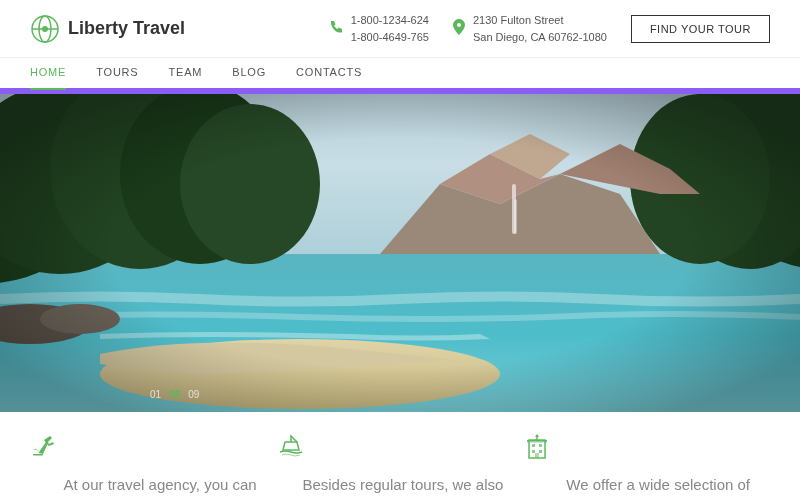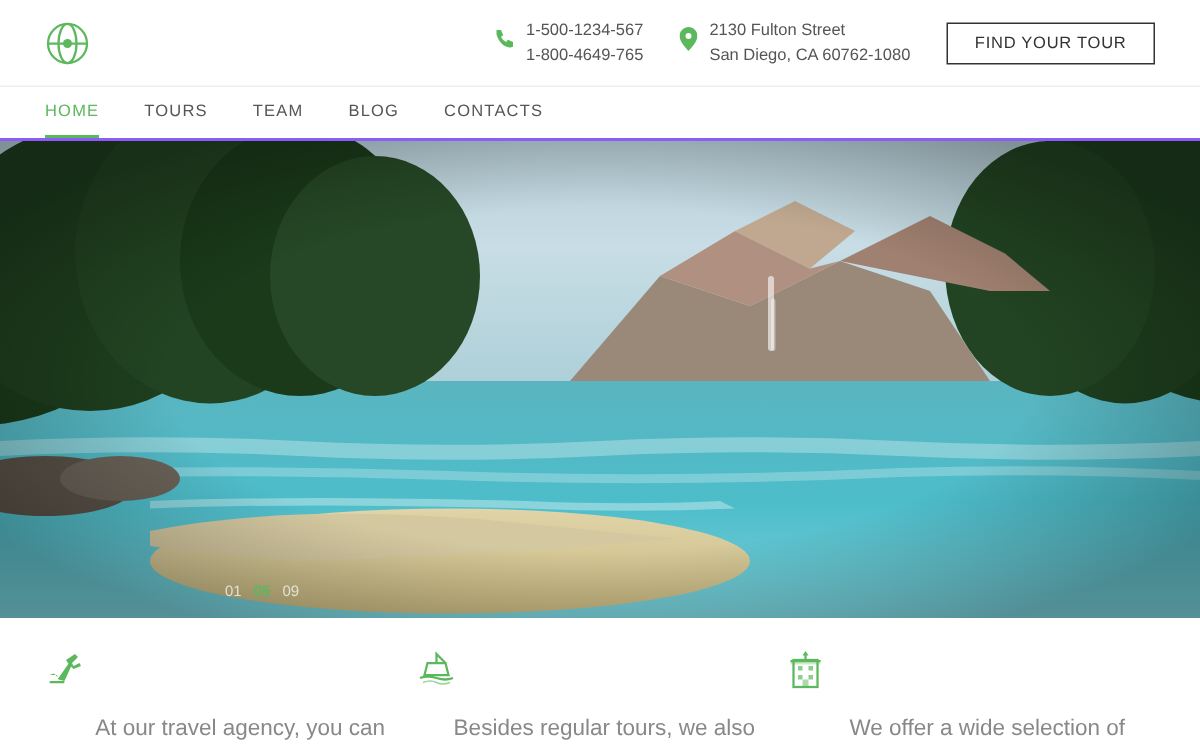--- a/index.html
+++ b/index.html
@@ -61,21 +61,21 @@
       text-transform: uppercase;
     }
 
     
     .nav {
       display: flex;
       align-items: center;
       padding: 0 30px;
       height: 36px;
       background: #fff;
-      border-bottom: 2px solid #8b5cf6;
+      border-bottom: 6px solid #8b5cf6;
       gap: 30px;
     }
     .nav-item {
       font-size: 11px;
       color: #555;
       text-transform: uppercase;
       letter-spacing: 0.8px;
       cursor: pointer;
       padding: 10px 0;
       border-bottom: 2px solid transparent;
@@ -150,31 +150,35 @@
 <body>
 
 <header class="header">
   <div class="logo-area">
     <svg class="logo-icon" viewBox="0 0 30 30" xmlns="http://www.w3.org/2000/svg">
       <circle cx="15" cy="15" r="13" fill="none" stroke="#5cb85c" stroke-width="1.5"></circle>
       <ellipse cx="15" cy="15" rx="6" ry="13" fill="none" stroke="#5cb85c" stroke-width="1.5"></ellipse>
       <line x1="2" y1="15" x2="28" y2="15" stroke="#5cb85c" stroke-width="1.5"></line>
       <circle cx="15" cy="15" r="3" fill="#5cb85c"></circle>
     </svg>
+    <div class="logo-text">
+      <span>Liberty</span>
+      <span>Travel</span>
+    </div>
   </div>
 
   <div class="contact-area">
     <div class="contact-item">
       <span class="contact-icon">
         <svg width="14" height="14" viewBox="0 0 14 14" fill="#5cb85c" xmlns="http://www.w3.org/2000/svg">
           <path d="M2 1h3l1.5 3.5-1.5 1c.8 1.6 2 2.8 3.5 3.5l1-1.5L13 9v3c0 1-8 2-11-8z"></path>
         </svg>
       </span>
       <div class="contact-text">
-        <div>1-500-1234-567</div>
+        <div>1-800-1234-624</div>
         <div>1-800-4649-765</div>
       </div>
     </div>
 
     <div class="contact-item">
       <span class="contact-icon">
         <svg width="12" height="16" viewBox="0 0 12 16" fill="#5cb85c" xmlns="http://www.w3.org/2000/svg">
           <path d="M6 0C3 0 0 2.7 0 6c0 4 6 10 6 10s6-6 6-10c0-3.3-2.7-6-6-6zm0 8a2 2 0 110-4 2 2 0 010 4z"></path>
         </svg>
       </span>

